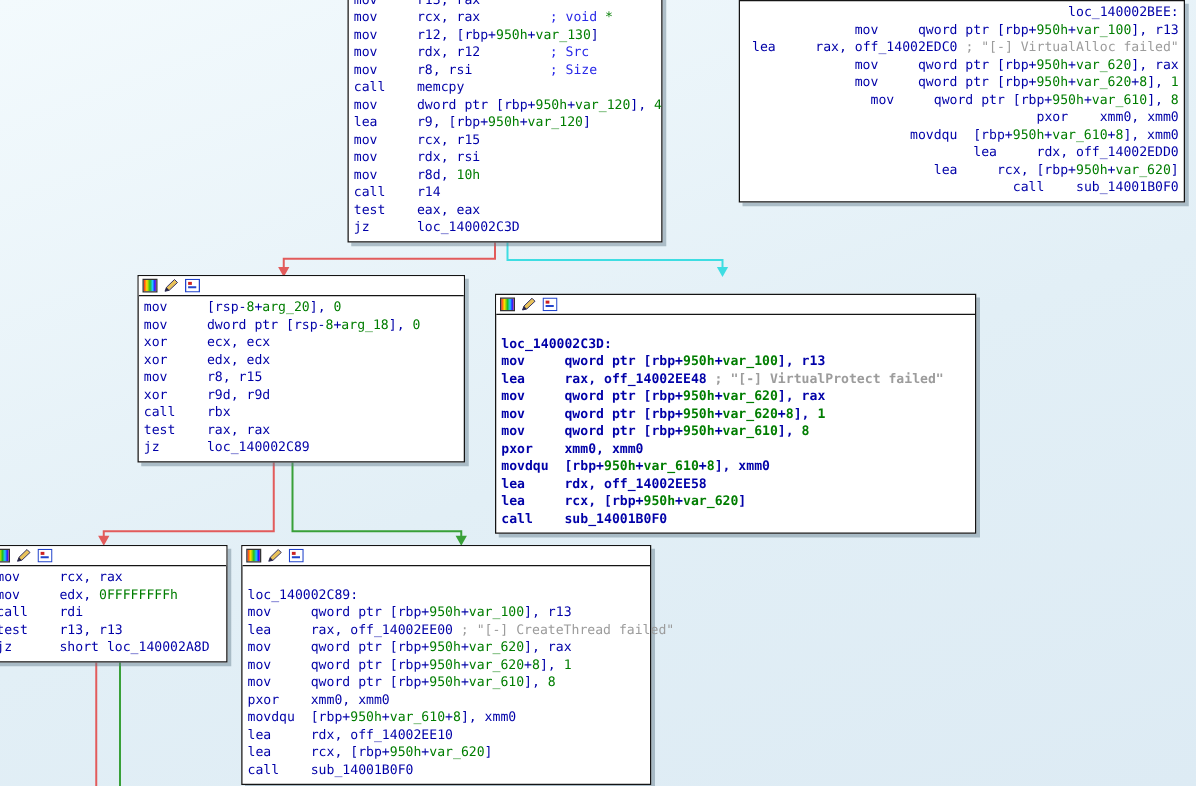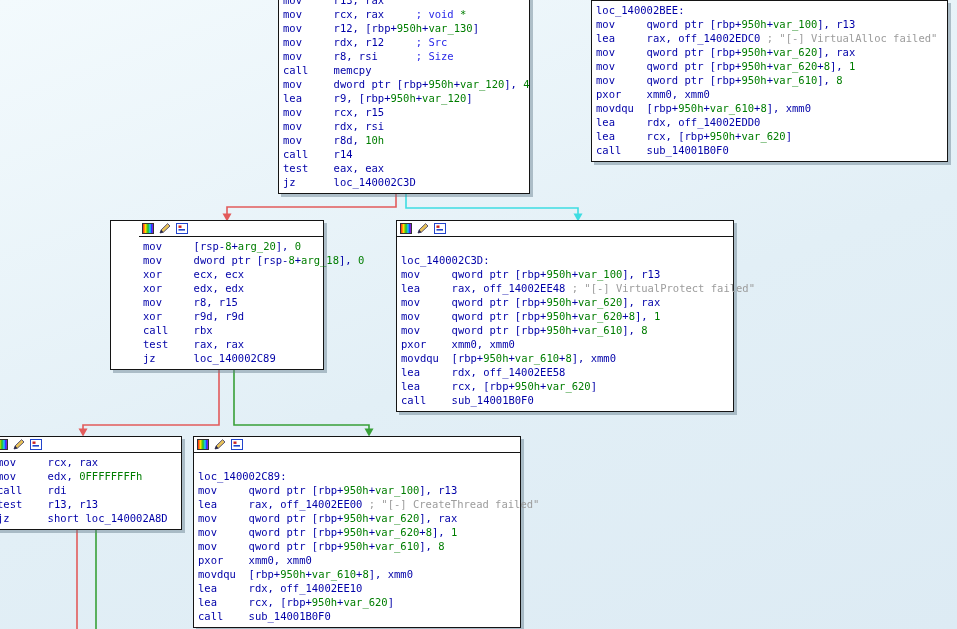--- a/index.html
+++ b/index.html
@@ -38,27 +38,27 @@
   }
   .ic svg{display:block;width:12px;height:11px;}
   .code{
     padding:2px 4px 4px 4px;
     font-size:10.5px;line-height:14px;white-space:pre;
     color:var(--code-navy);cursor:text;
   }
   .ln{height:14px;}
   .k{color:var(--code-navy);}
   .g{color:var(--number-green);}
-  .cb{color:var(--comment-blue);}
+  .cb{color:var(--comment-blue);margin-left:24px;}
   .cg{color:var(--comment-gray);}
   
   #nA{left:278px;top:-10px;width:252px;}
-  #nB{left:591px;top:0px;width:357px;}
-  #nC{left:110px;top:220px;width:214px;padding-left:28px;}
-  #nD{left:396px;top:220px;width:338px;}
+  #nB{left:591px;top:0px;width:357px;text-align:right;}
+  #nC{left:110px;top:220px;width:262px;}
+  #nD{left:396px;top:235px;width:385px;font-weight:bold;}
   #nE{left:-8px;top:436px;width:190px;}
   #nF{left:193px;top:436px;width:328px;}
 </style>
 </head>
 <body>
 
 <div class="canvas">
 
   <svg class="edges" width="957" height="629" viewBox="0 0 957 629">
     <g>

